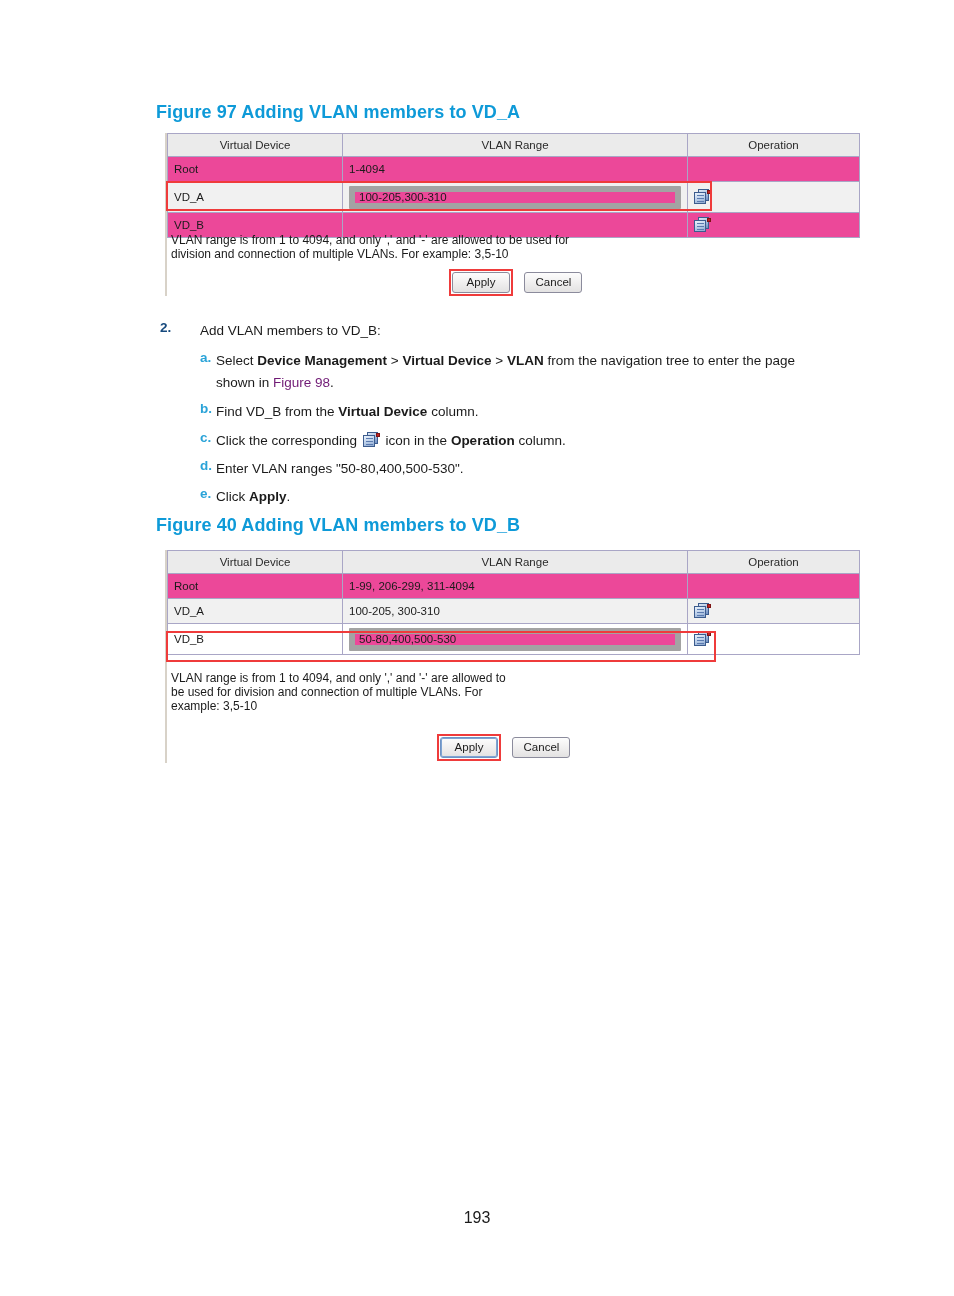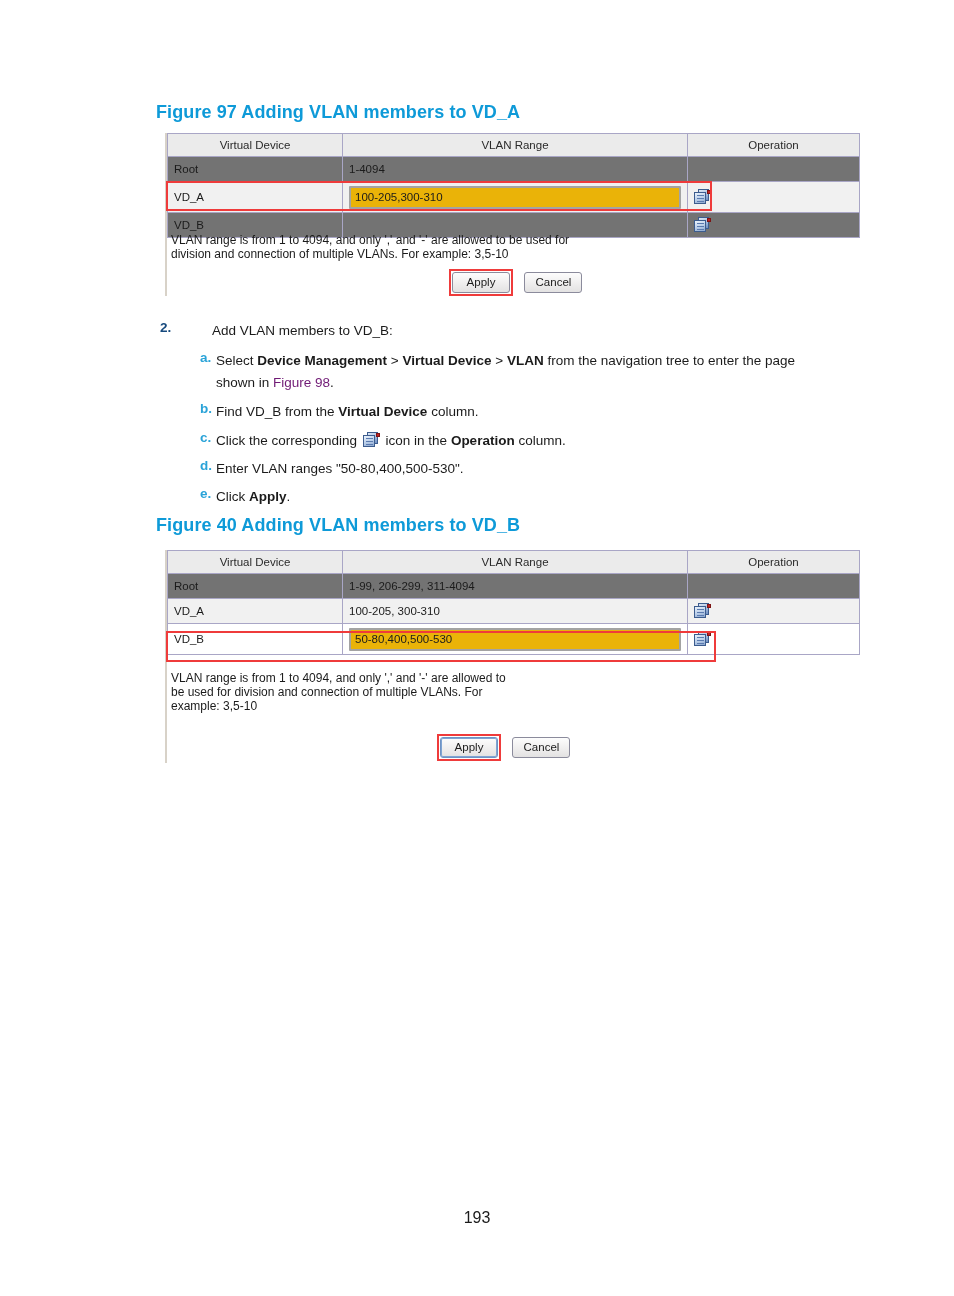--- a/index.html
+++ b/index.html
@@ -82,32 +82,32 @@
     background: #ebebeb;
     text-align: center;
     height: 23px;
     color: #2a2a2a;
     font-size: 11.5px;
   }
   .col-vd   { width: 175px; }
   .col-vlan { width: 345px; }
   .col-op   { width: 172px; }
 
-  .ui-table tr.row-plain td { height: 25px; background: #737373; }
+  .ui-table tr.row-plain td { height: 25px; background: #ec4899; }
   .ui-table tr.row-alt   td { height: 25px; background: #f1f1f1; }
   .ui-table tr.row-edit  td { height: 31px; background: #f1f1f1; }
   .ui-table tr.row-edit-w td { height: 31px; background: #ffffff; }
 
   
   .vlan-input {
     width: 100%;
     height: 23px;
     box-sizing: border-box;
-    border: 2px solid #a3a3a3;
-    background: #eab308;
+    border: 6px solid #a3a3a3;
+    background: #ec4899;
     font-family: "Liberation Sans", sans-serif;
     font-size: 11.5px;
     color: #1b1b1b;
     padding: 0 4px;
     outline: none;
     border-radius: 1px;
   }
 
   
   .op-icon {
@@ -316,21 +316,21 @@
       <span class="btn">Cancel</span>
     </span>
   </div>
 </div>
 
 <div class="hl-rect" style="left:166px; top:181px; width:546px; height:30px;"></div>
 
 <div class="body-block">
 
   <div class="step-num" style="left:160px; top:320px;">2.</div>
-  <div class="step-text" style="left:212px; top:320px;">Add VLAN members to VD_B:</div>
+  <div class="step-text" style="left:200px; top:320px;">Add VLAN members to VD_B:</div>
 
   <div class="sub-letter" style="left:200px; top:350px;">a.</div>
   <div class="step-text" style="left:216px; top:350px; width:660px;">
     <span>Select </span><b>Device Management</b><span> &gt; </span><b>Virtual Device</b><span> &gt; </span><b>VLAN</b><span> from the navigation tree to enter the page</span><br>
     <span>shown in </span><span class="link">Figure 98</span><span>.</span>
   </div>
 
   <div class="sub-letter" style="left:200px; top:401px;">b.</div>
   <div class="step-text" style="left:216px; top:401px; width:660px;">
     <span>Find VD_B from the </span><b>Virtual Device</b><span> column.</span>

